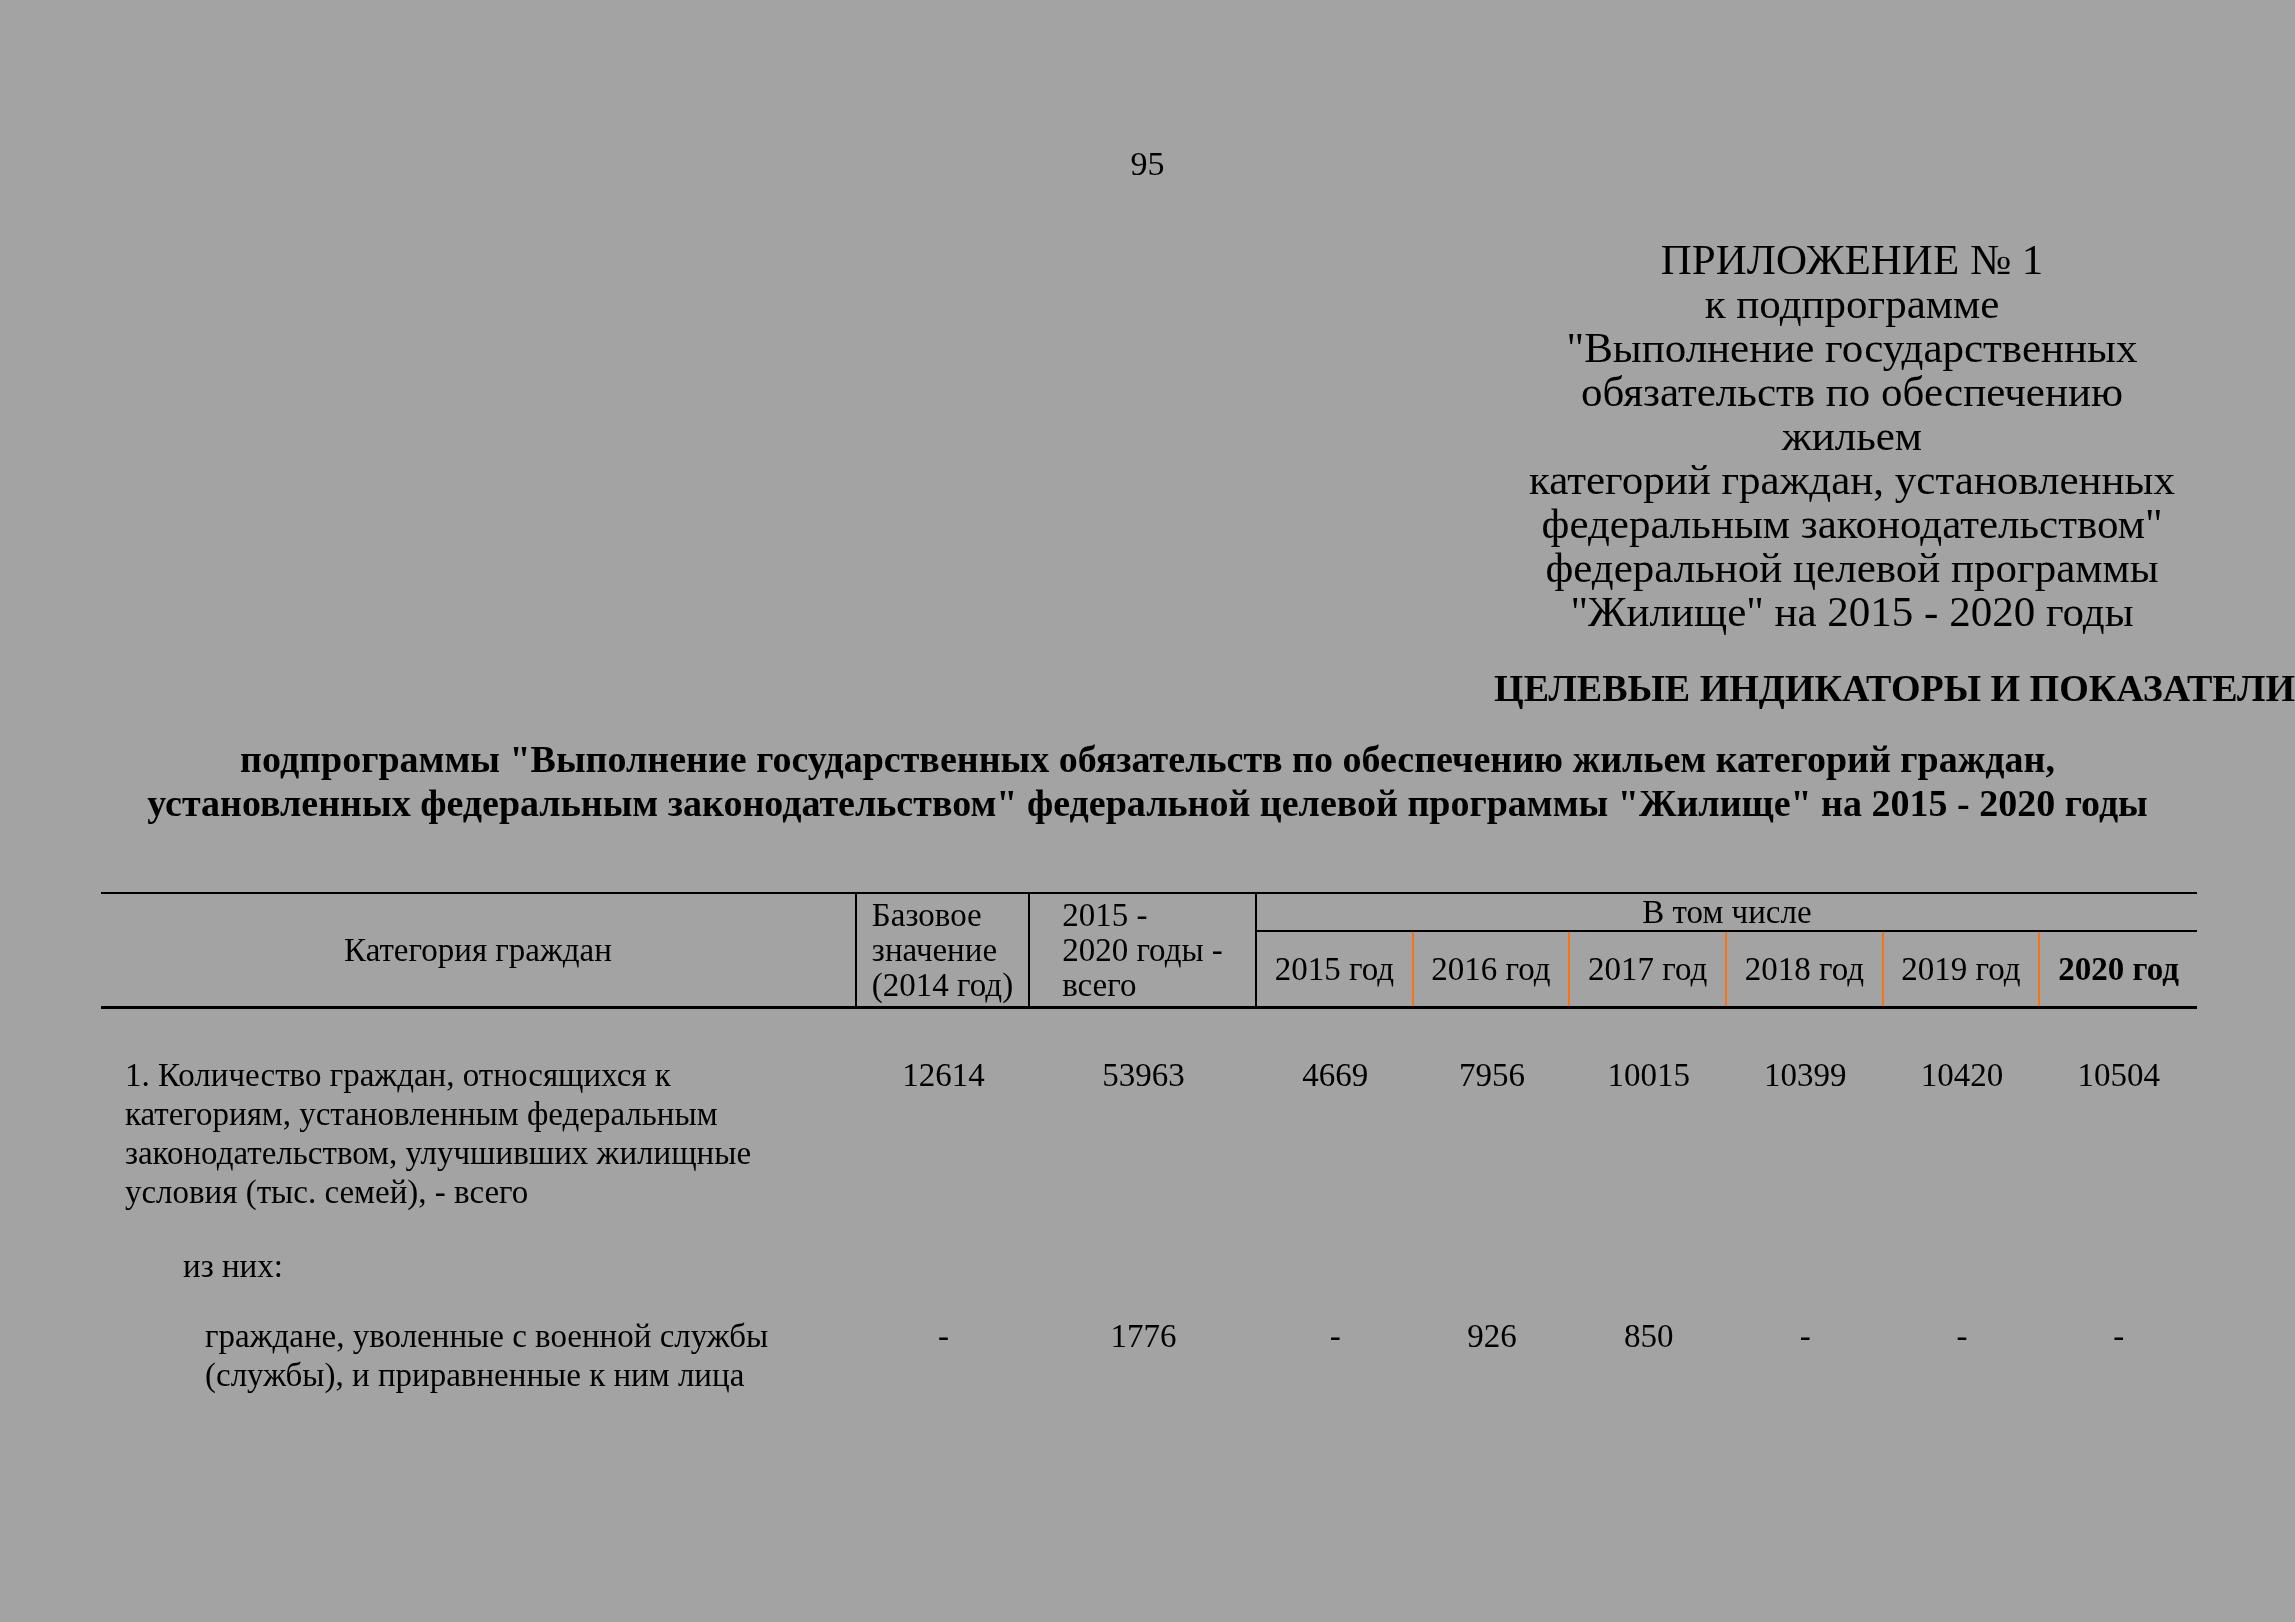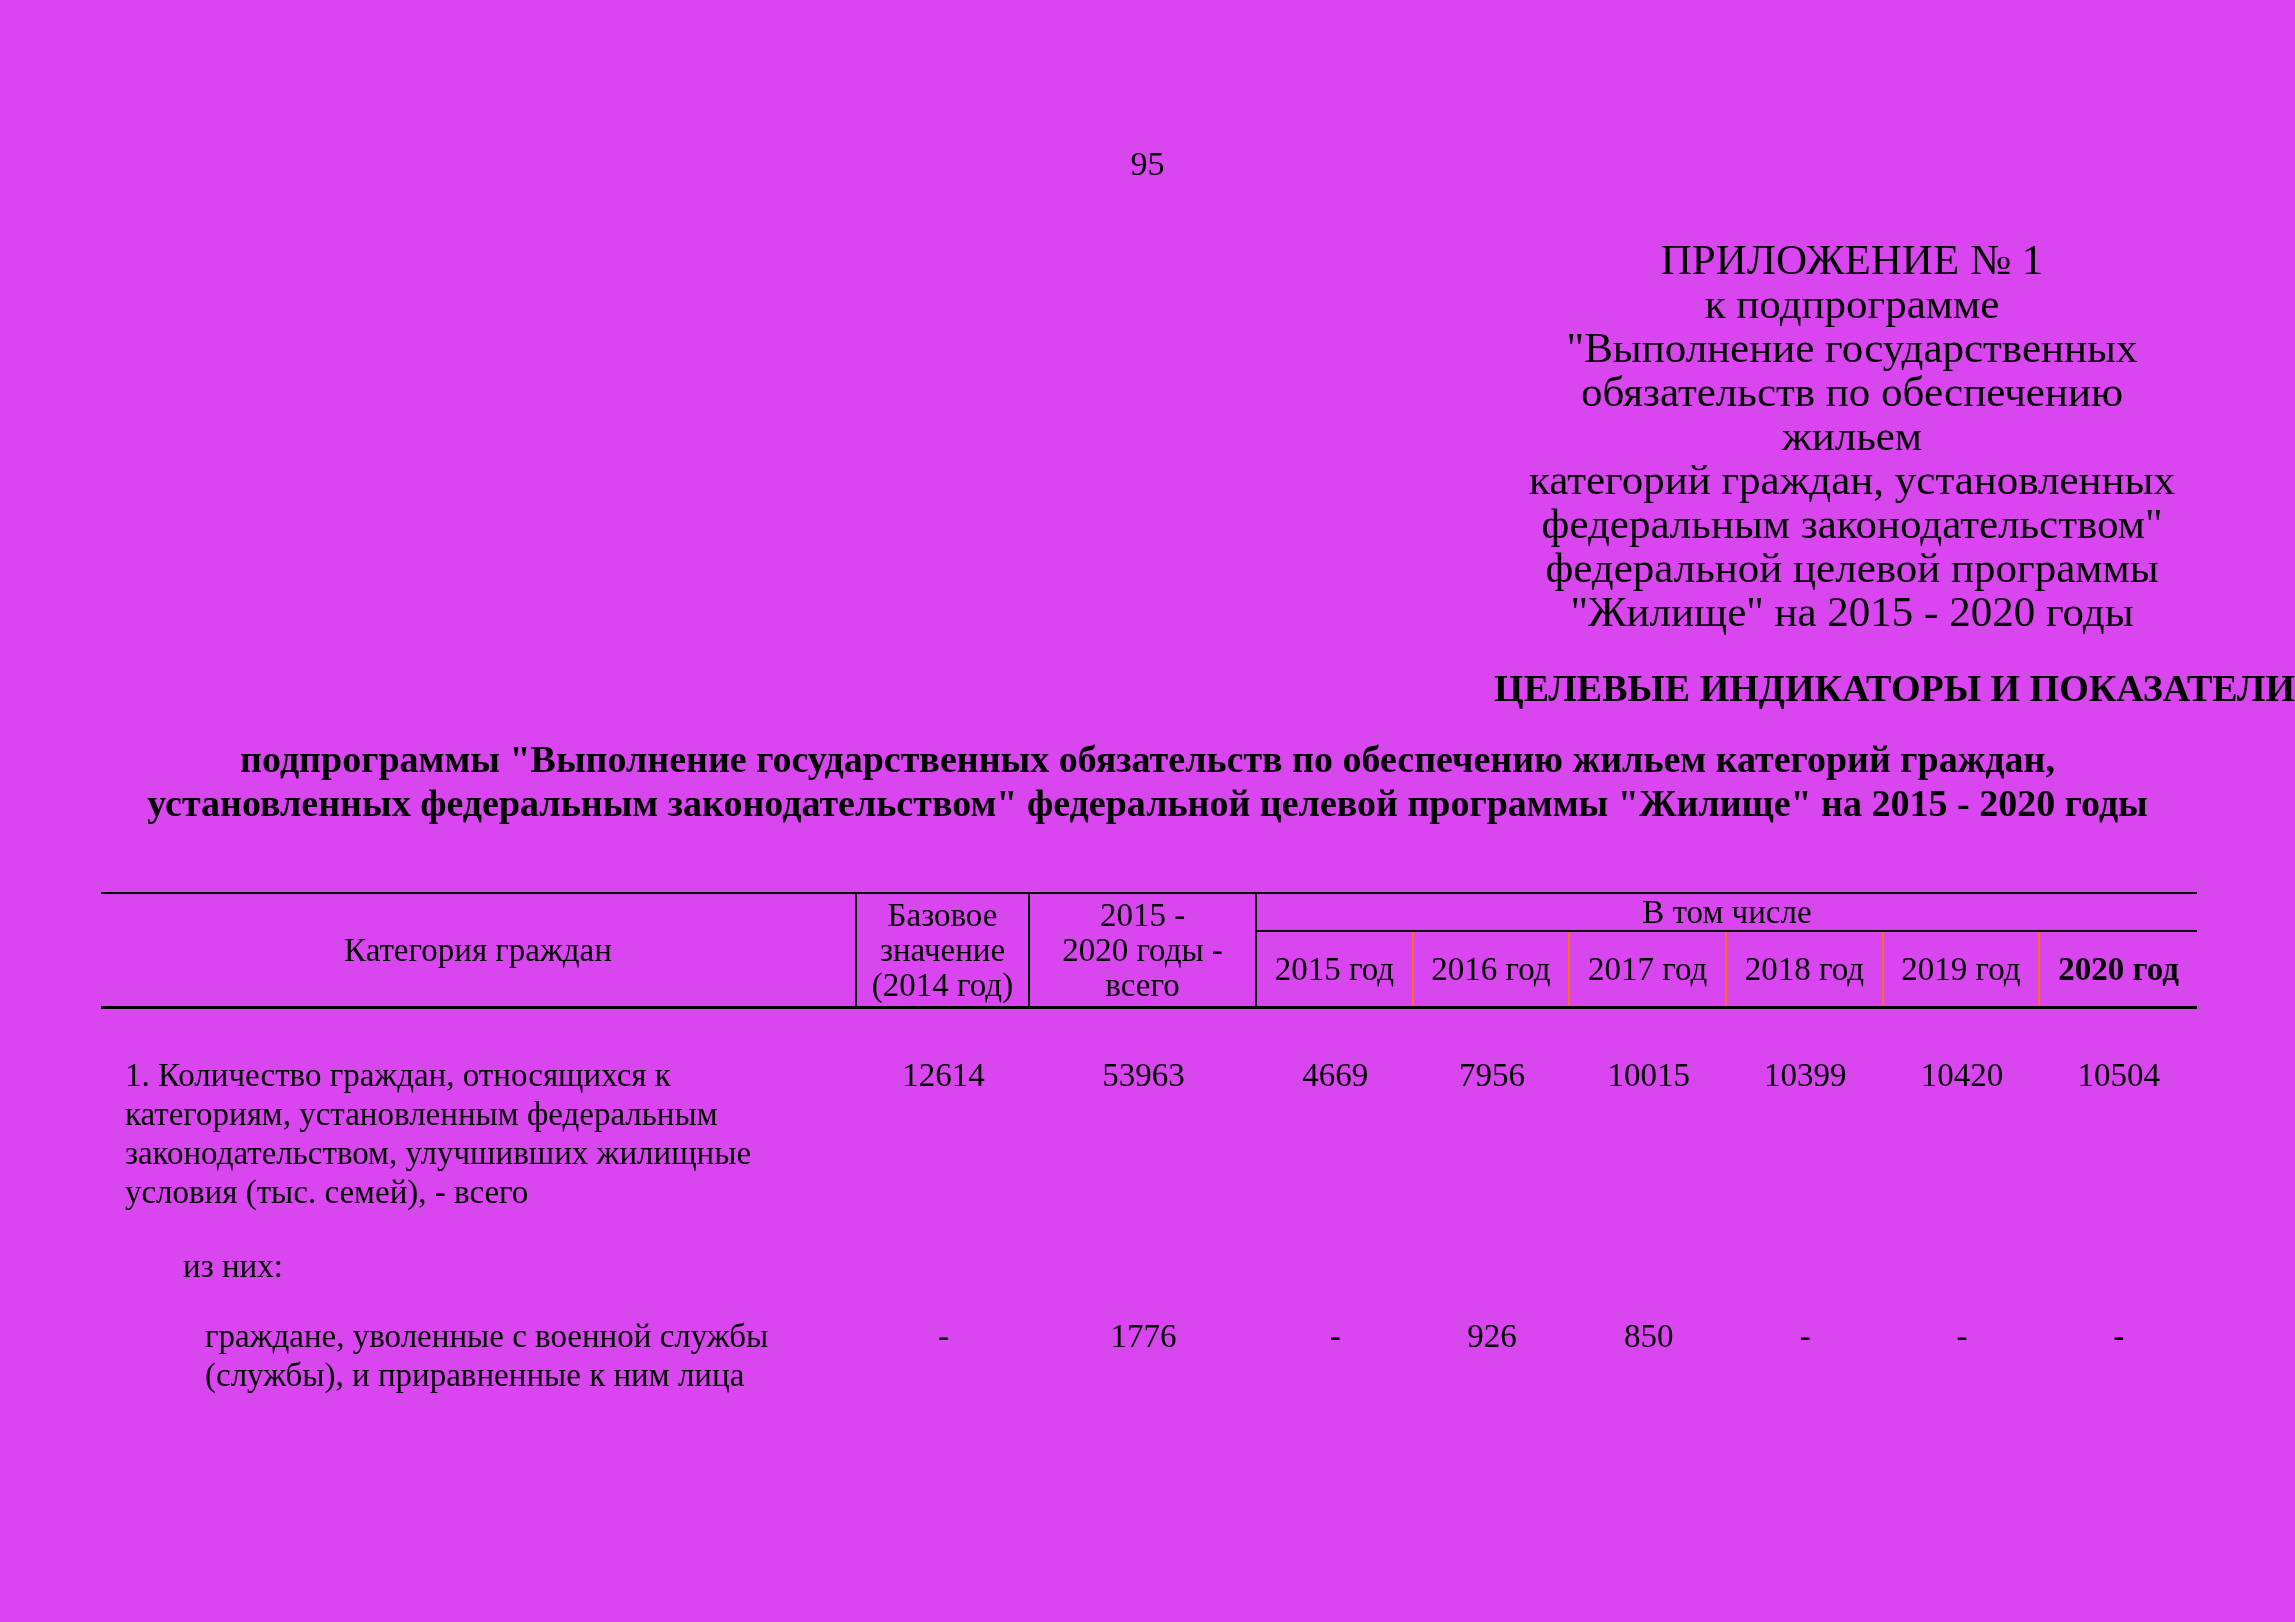--- a/index.html
+++ b/index.html
@@ -13,21 +13,21 @@
     font-family: "Liberation Serif", serif;
     color: #000000;
     position: relative;
     overflow: hidden;
   }
   .page {
     position: absolute;
     top: 0; left: 0;
     width: 2295px;
     height: 1623px;
-    background: #d946ef;
+    background: #a3a3a3;
   }
 
   
   .page-number {
     position: absolute;
     top: 145px;
     left: 0;
     width: 2295px;
     text-align: center;
     font-size: 34px;
@@ -81,21 +81,21 @@
   }
   .tbl-header {
     grid-template-rows: 38px 74px;
     border-top: 2.6px solid #000;
     border-bottom: 3.3px solid #000;
   }
   .hcell {
     display: flex;
     align-items: center;
     justify-content: center;
-    text-align: center;
+    text-align: left;
     box-sizing: border-box;
   }
   .cell-category { grid-row: 1 / 3; grid-column: 1; border-right: 2px solid #000; }
   .cell-base     { grid-row: 1 / 3; grid-column: 2; border-right: 2px solid #000; white-space: pre-line; line-height: 35px; }
   .cell-total    { grid-row: 1 / 3; grid-column: 3; border-right: 2px solid #000; white-space: pre-line; line-height: 35px; }
   .cell-group    { grid-row: 1; grid-column: 4 / 10; border-bottom: 2.6px solid #000; }
   .cell-year     { grid-row: 2; border-right: 2px solid #f97316; }
   .cell-year.last { border-right: none; font-weight: bold; }
 
   .body-row {

